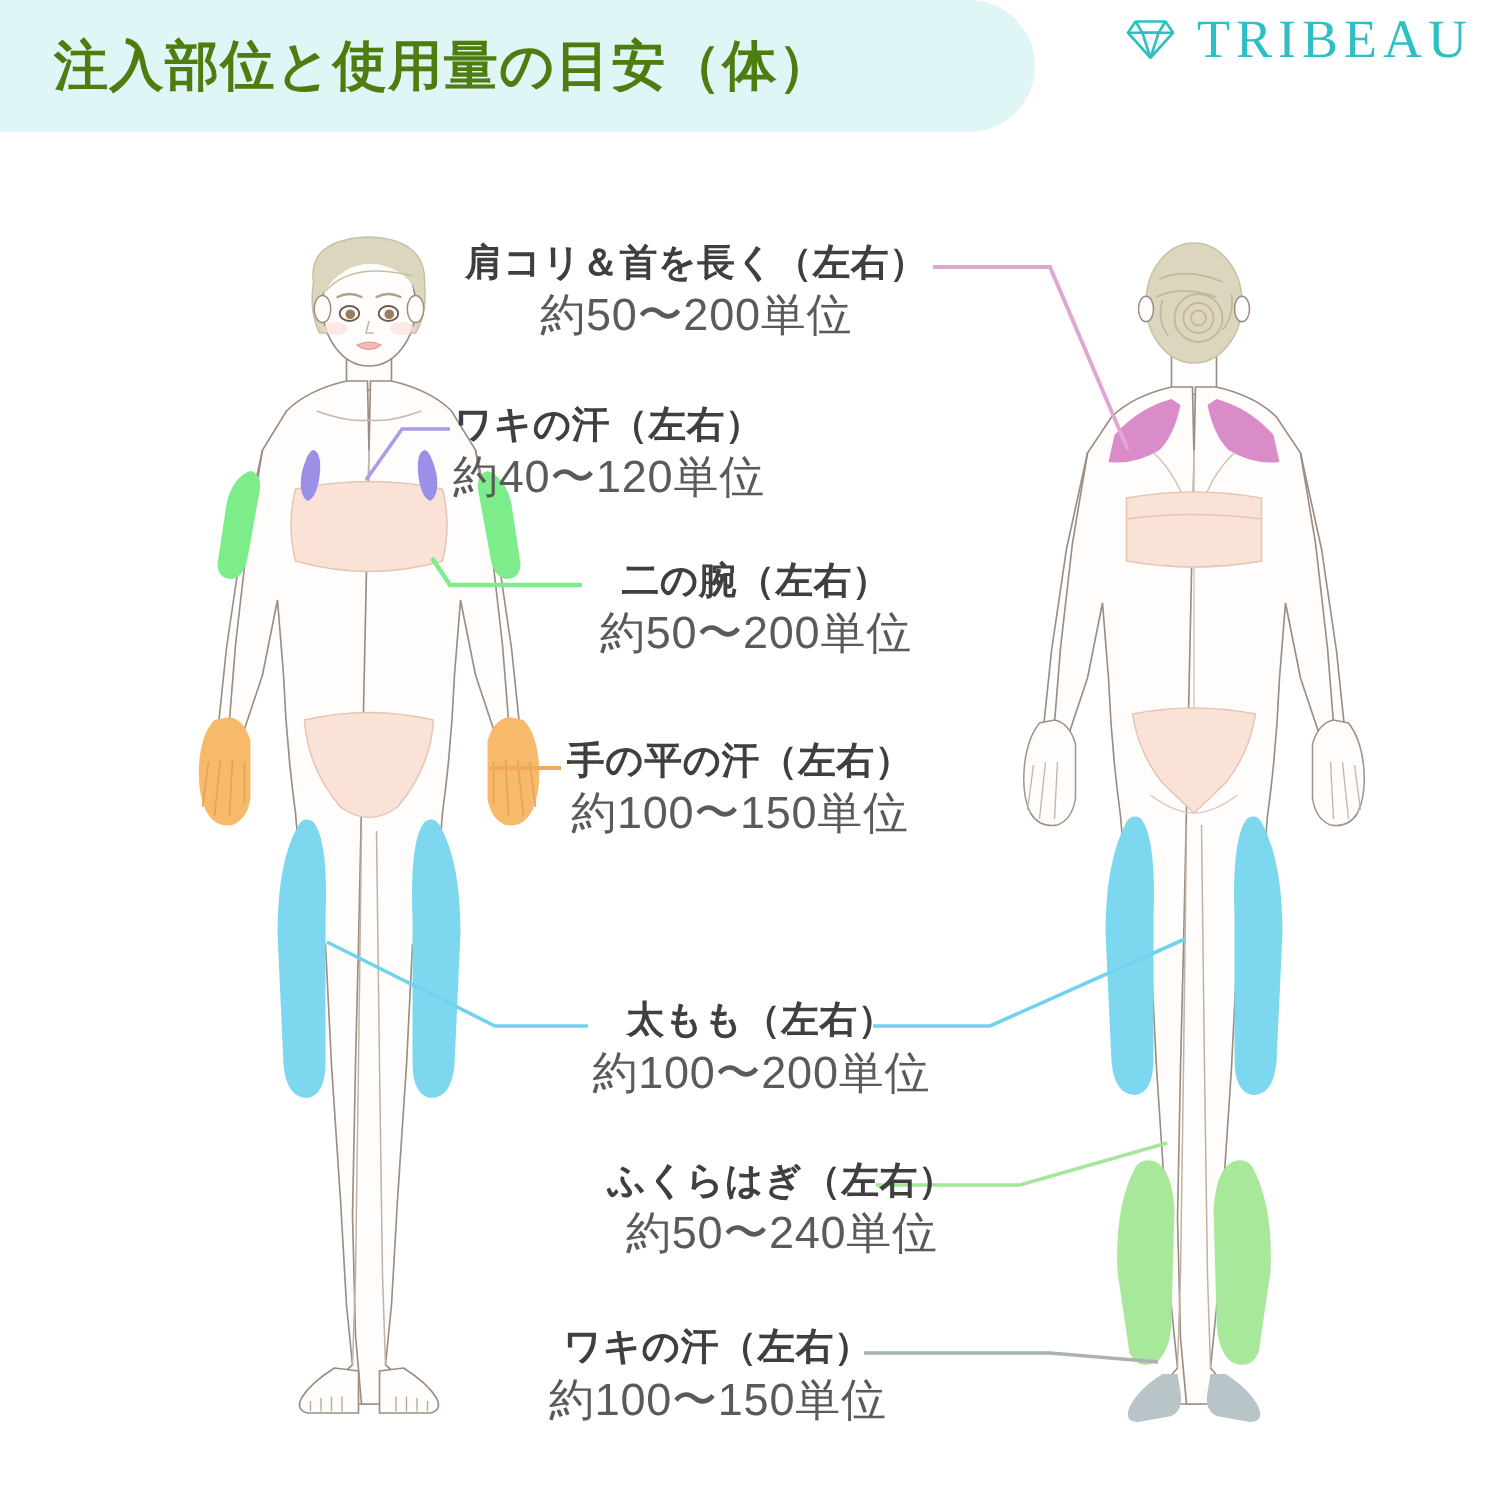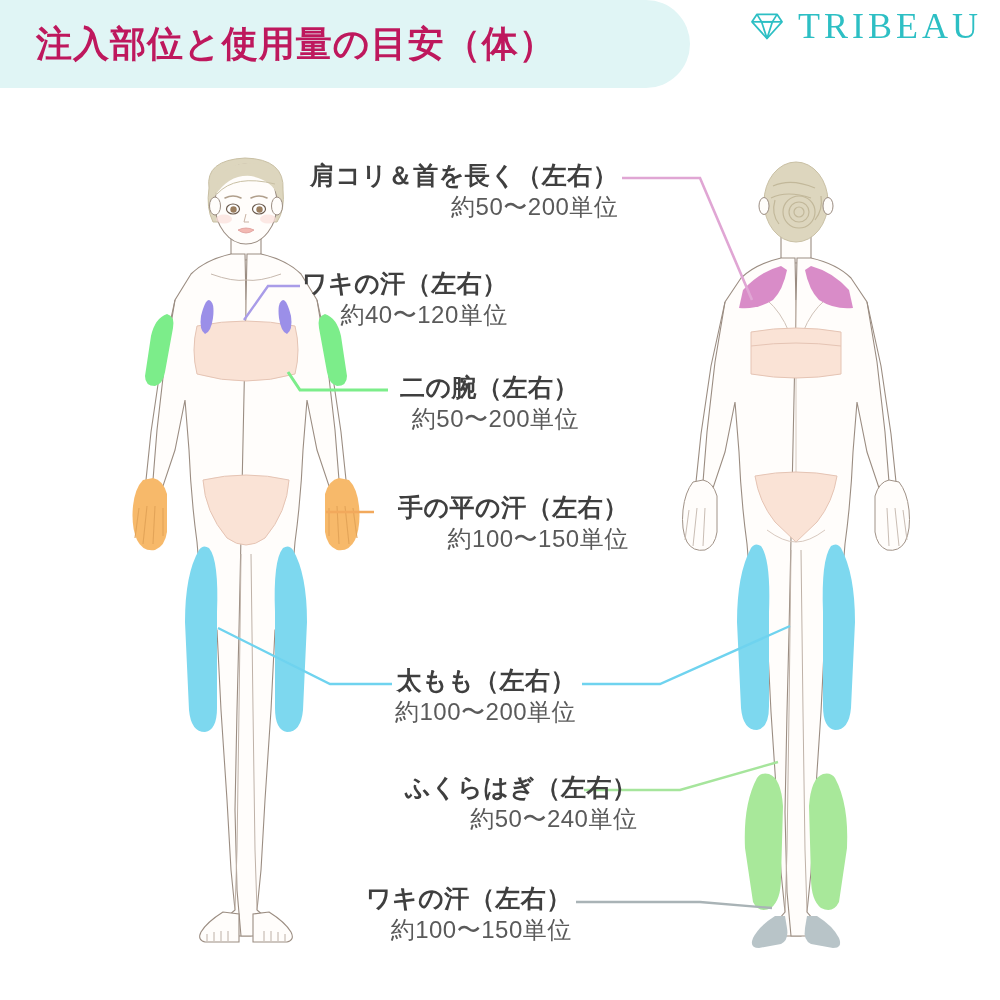--- a/index.html
+++ b/index.html
@@ -20,21 +20,21 @@
     width:690px; height:88px;
     background:#e0f5f5;
     border-top-right-radius:44px;
     border-bottom-right-radius:44px;
     display:flex; align-items:center;
   }
   .header-title{
     margin-left:36px;
     font-size:36px;
     font-weight:700;
-    color:#be185d;
+    color:#4d7c0f;
     letter-spacing:1px;
     white-space:nowrap;
   }
 
   .brand{
     position:absolute; right:18px; top:8px;
     display:flex; align-items:center; gap:14px;
   }
   .brand-mark{ width:34px; height:30px; display:block; }
   .brand-name{
@@ -47,42 +47,42 @@
 
   
   .figure{ position:absolute; }
   #figure-front{ left:105px; top:150px; width:280px; height:800px; }
   #figure-back { left:655px; top:150px; width:280px; height:800px; }
   .figure svg{ width:100%; height:100%; display:block; overflow:visible; }
 
   
   .callout{
     position:absolute;
-    text-align:right;
+    text-align:center;
     white-space:nowrap;
     color:#3f3f3f;
   }
   .callout .c-title{
     font-size:25px;
     font-weight:700;
     line-height:1.25;
     letter-spacing:0.5px;
   }
   .callout .c-dose{
-    font-size:24px;
+    font-size:30px;
     font-weight:400;
     color:#5a5a5a;
     line-height:1.3;
     letter-spacing:0.5px;
   }
 
   #callout-shoulder { left:310px;  top:160px; }
   #callout-armpit   { left:302px;  top:268px; }
   #callout-upperarm { left:400px;  top:372px; }
-  #callout-palm     { left:378px;  top:492px;margin-left:20px; }
+  #callout-palm     { left:378px;  top:492px; }
   #callout-thigh    { left:395px;  top:665px; }
   #callout-calf     { left:358px;  top:772px;margin-left:47px; }
   #callout-sole     { left:366px;  top:883px; }
 
   
   #connectors{
     position:absolute; left:0; top:0;
     width:1000px; height:1000px;
     pointer-events:none;
   }

